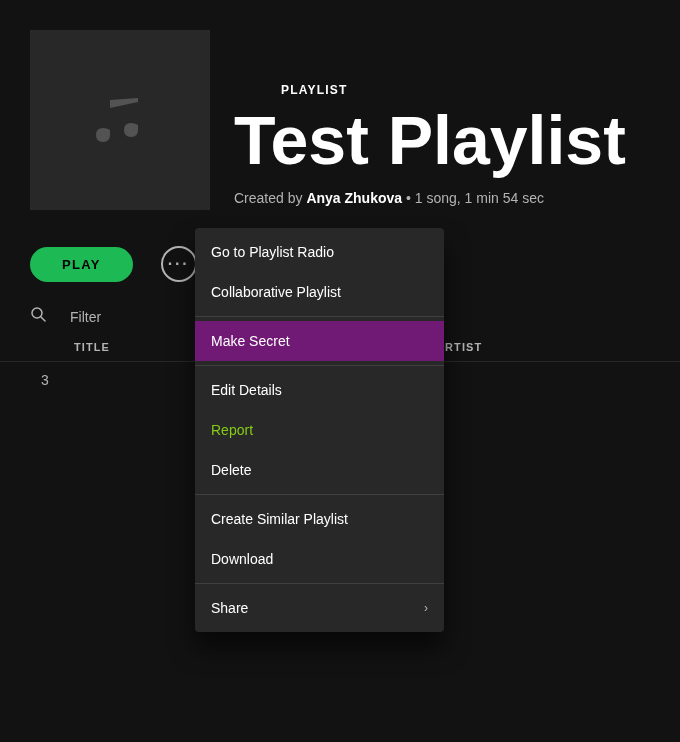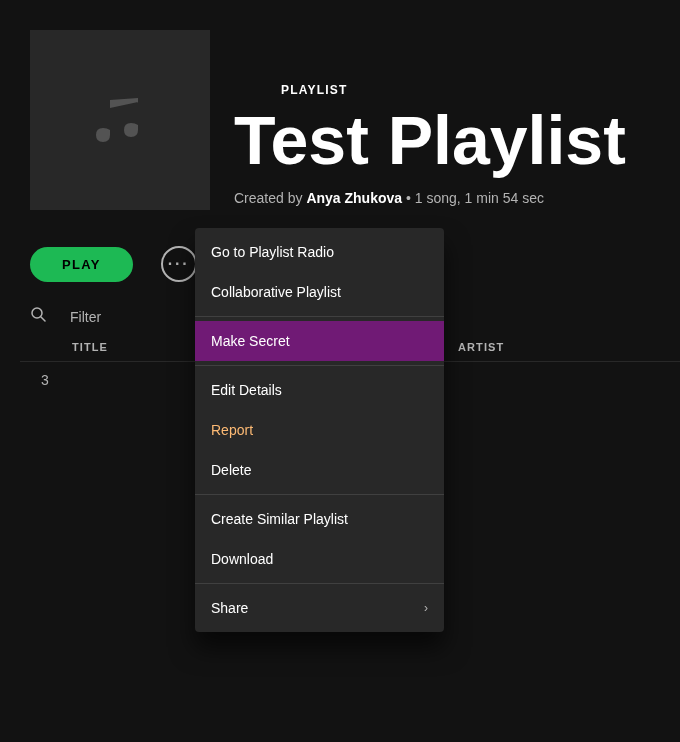--- a/index.html
+++ b/index.html
@@ -117,23 +117,22 @@
       font-size: 14px;
     }
 
     .filter-text {
       color: #b3b3b3;
       font-size: 14px;
     }
 
     .table-header {
       display: flex;
-      padding: 8px 22px;
+      padding: 8px 44px;
       border-bottom: 1px solid #282828;
-      margin-left: 20px;
     }
 
     .col-title {
       flex: 1;
       font-size: 11px;
       font-weight: 700;
       letter-spacing: 0.1em;
       text-transform: uppercase;
       color: #b3b3b3;
       padding-left: 30px;
@@ -183,21 +182,21 @@
       display: flex;
       align-items: center;
       justify-content: space-between;
     }
 
     .menu-item.highlighted {
       background-color: #701a75;
     }
 
     .menu-item.disabled {
-      color: #fdba74;
+      color: #84cc16;
       cursor: default;
     }
 
     .menu-divider {
       height: 1px;
       background-color: #404040;
       margin: 4px 0;
     }
 
     .chevron-right {

